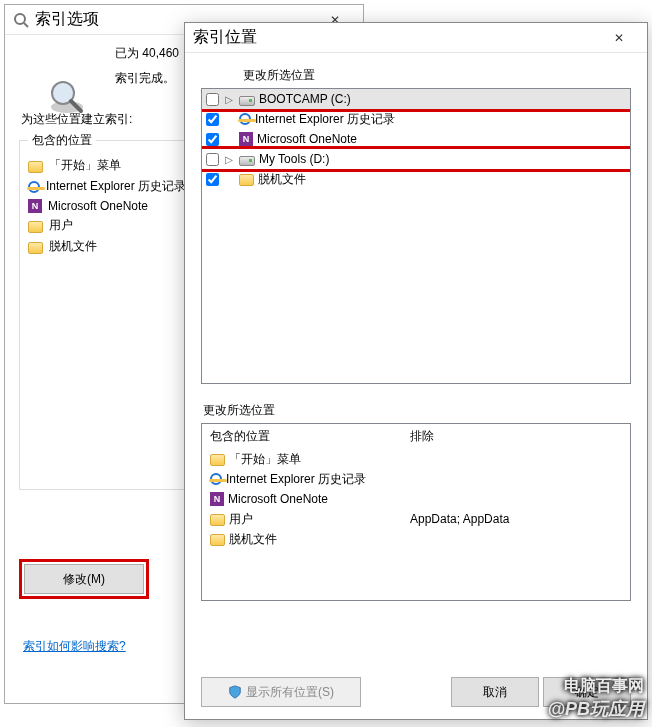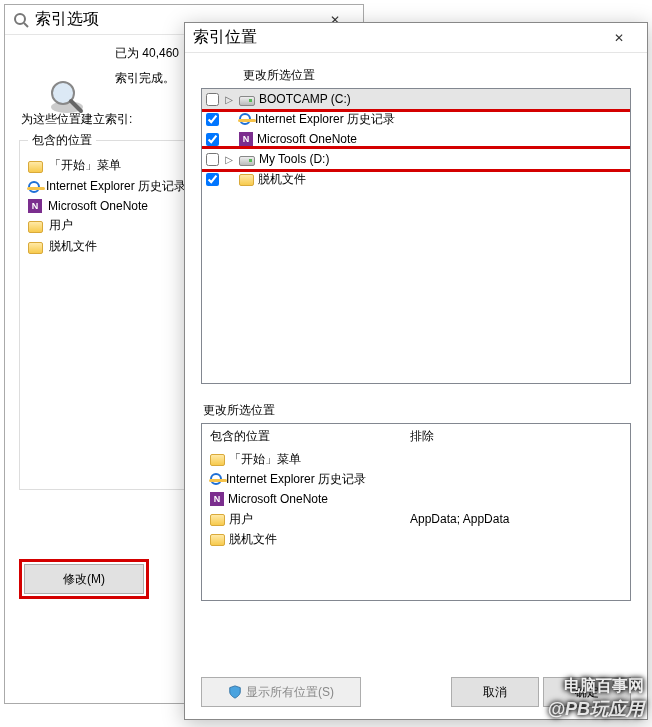--- a/index.html
+++ b/index.html
@@ -120,20 +120,21 @@
       </div>
   </div>
 
   <div class="btn-row">
     <span class="red-box">
       <span class="win-btn">修改(M)</span>
     </span>
   </div>
 
   <div class="links">
+    <a>索引如何影响搜索?</a>
   </div>
 </div>
 
 <div class="front-dialog">
   <div class="titlebar">
     <span class="title">索引位置</span>
     <span class="close">✕</span>
   </div>
 
   <div class="section-label">更改所选位置</div>

